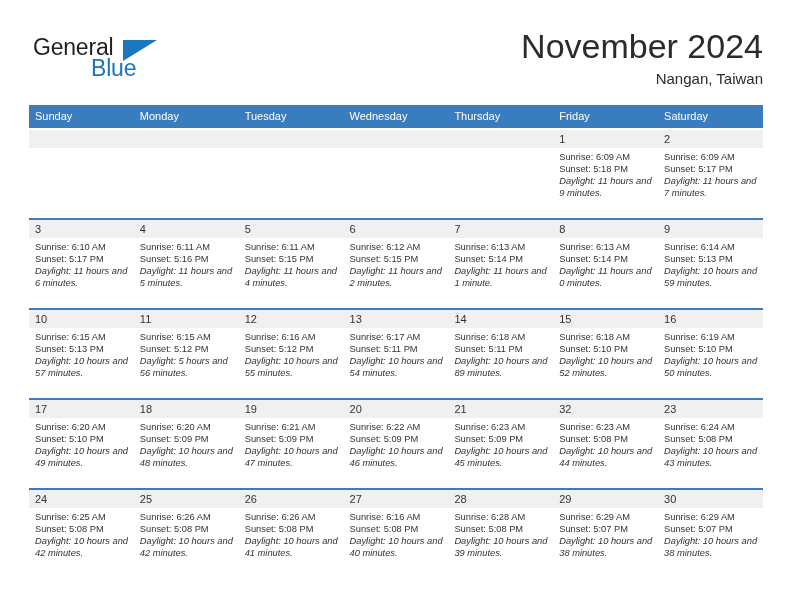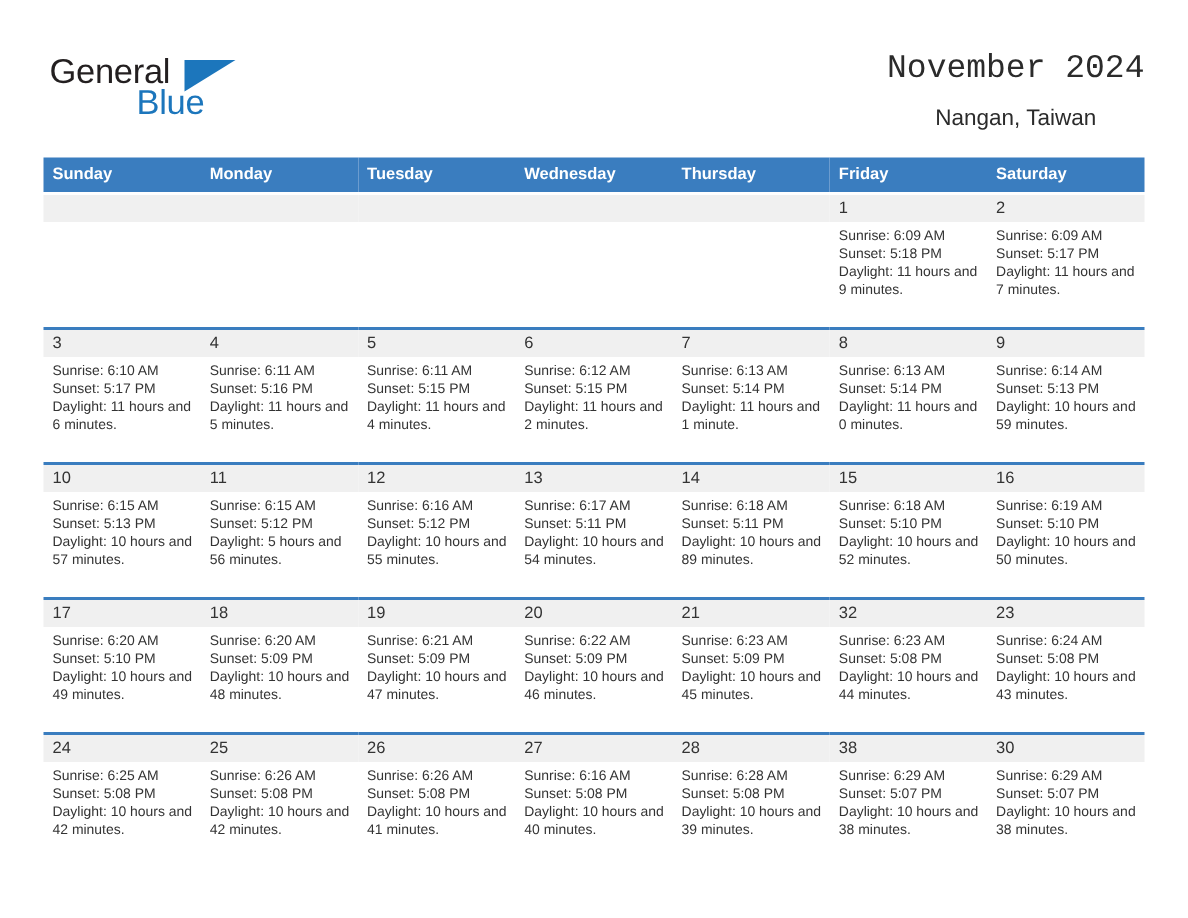--- a/index.html
+++ b/index.html
@@ -66,50 +66,48 @@
     border-bottom: 21px solid transparent;
   }
 
   .title-block {
     position: absolute;
     right: 0;
     top: 0;
     text-align: right;
   }
   .cal-title {
-    font-size: 22px;
+    font-size: 34px;
     line-height: 36px;
     color: #2b2b2b;
     font-weight: normal;
     white-space: nowrap;
-    font-family: Liberation Mono, monospace;
   }
   .cal-subtitle {
     margin-top: 5px;
     font-size: 15px;
     line-height: 19px;
     color: #2b2b2b;
     white-space: nowrap;
-    text-align: center;
   }
 
   
   .calendar {
     position: absolute;
     left: 29px;
     top: 105px;
     width: 734px;
     border-collapse: collapse;
     table-layout: fixed;
   }
   .calendar th {
     background: #3a7dbf;
     color: #ffffff;
     font-size: 11px;
-    font-weight: bold;
+    font-weight: normal;
     text-align: left;
     padding: 5px 0 5px 6px;
     height: 11px;
     border: none;
     line-height: 13px;
   }
   .calendar td {
     vertical-align: top;
     padding: 0;
     width: 104.857px;
@@ -142,20 +140,21 @@
     padding: 3px 5px 0 6px;
     font-size: 9.3px;
     line-height: 12.1px;
     color: #333333;
   }
   .cell-body div {
     white-space: nowrap;
   }
   .cell-body .daylight {
     white-space: normal;
+    font-style: italic;
   }
 </style>
 </head>
 <body>
 
 <div class="page">
 
   <div class="header">
     <div class="brand">
       <span class="brand-general">General</span>
@@ -495,21 +494,21 @@
               <div class="daynum-band">28</div>
               <div class="cell-body">
                 <div>Sunrise: 6:28 AM</div>
                 <div>Sunset: 5:08 PM</div>
                 <div class="daylight">Daylight: 10 hours and 39 minutes.</div>
               </div>
             </div>
           </td>
           <td>
             <div class="cell-inner">
-              <div class="daynum-band">38</div>
+              <div class="daynum-band">29</div>
               <div class="cell-body">
                 <div>Sunrise: 6:29 AM</div>
                 <div>Sunset: 5:07 PM</div>
                 <div class="daylight">Daylight: 10 hours and 38 minutes.</div>
               </div>
             </div>
           </td>
           <td>
             <div class="cell-inner">
               <div class="daynum-band">30</div>

